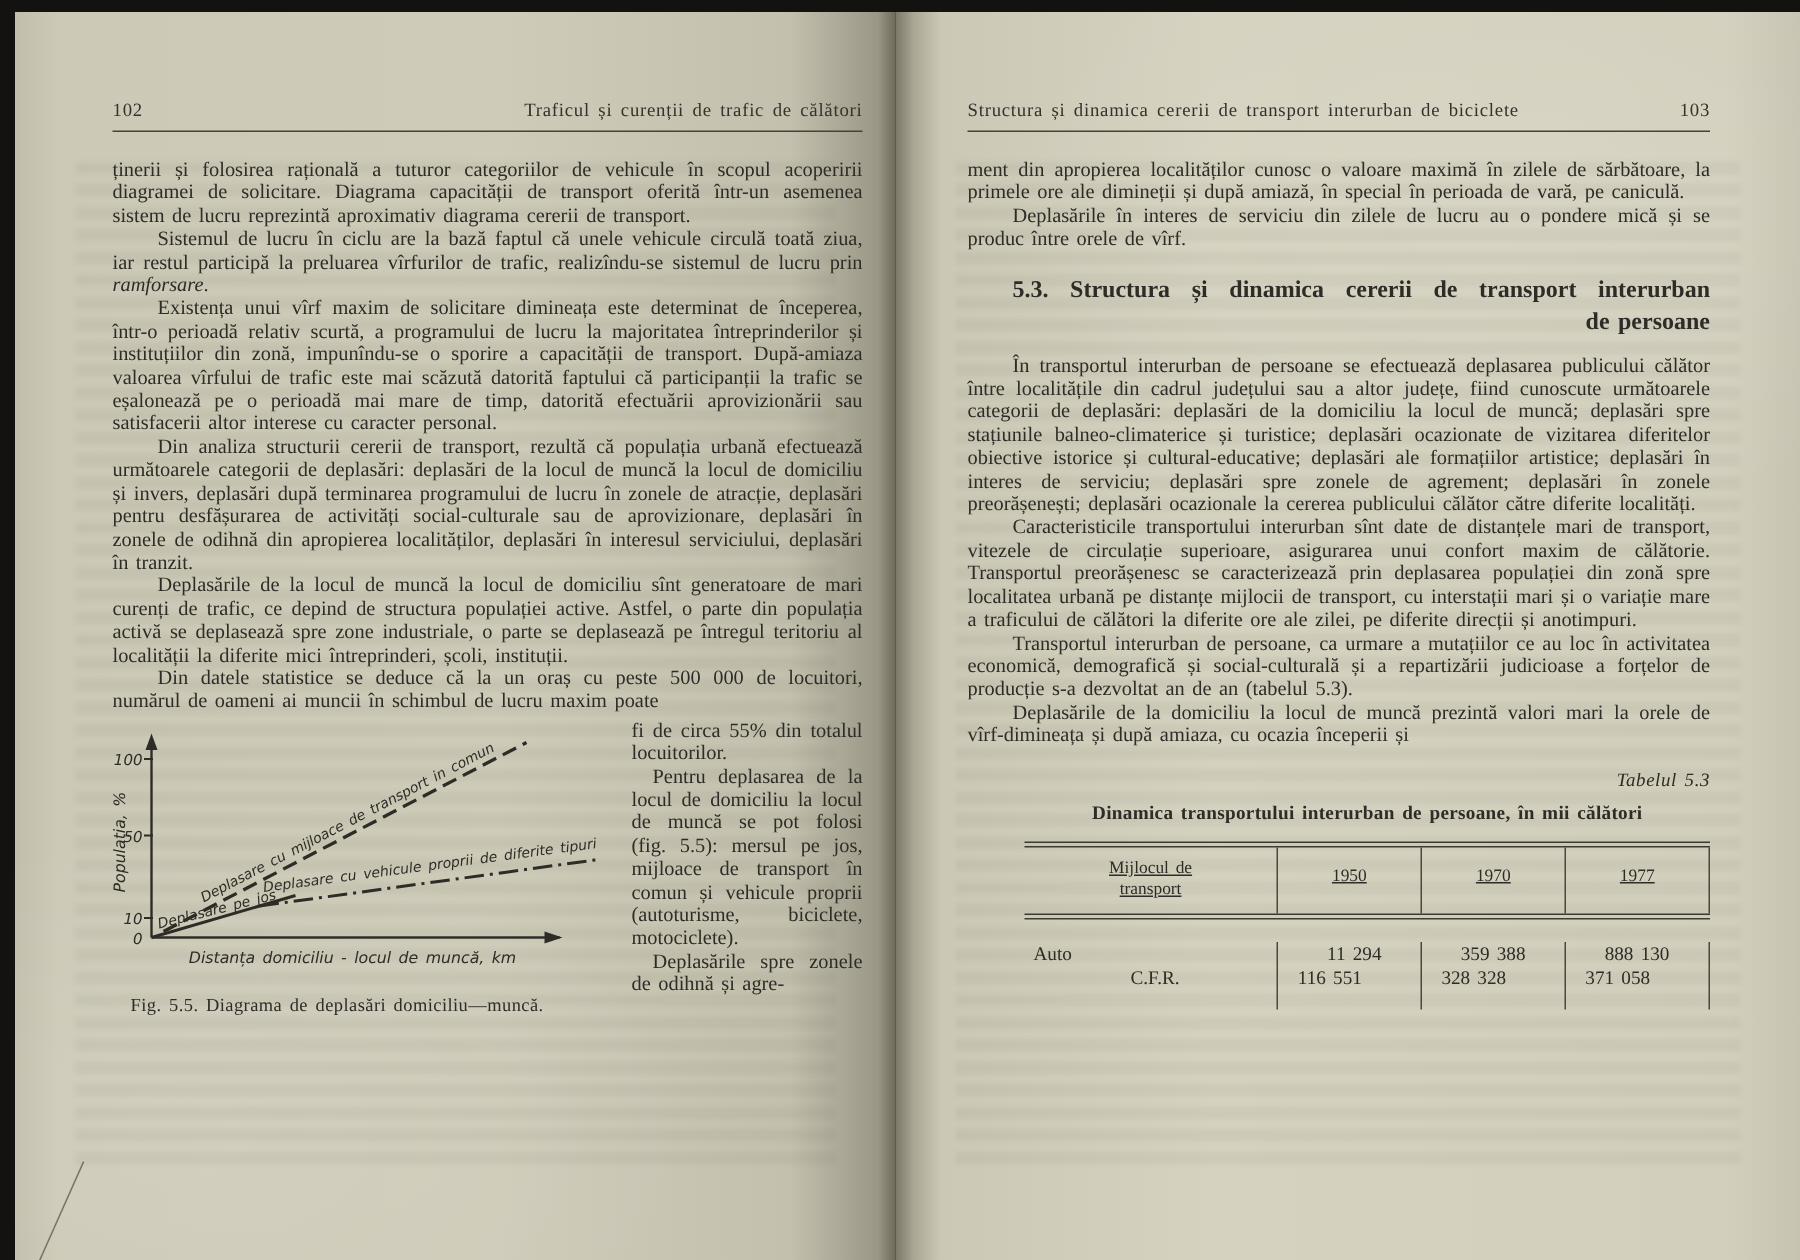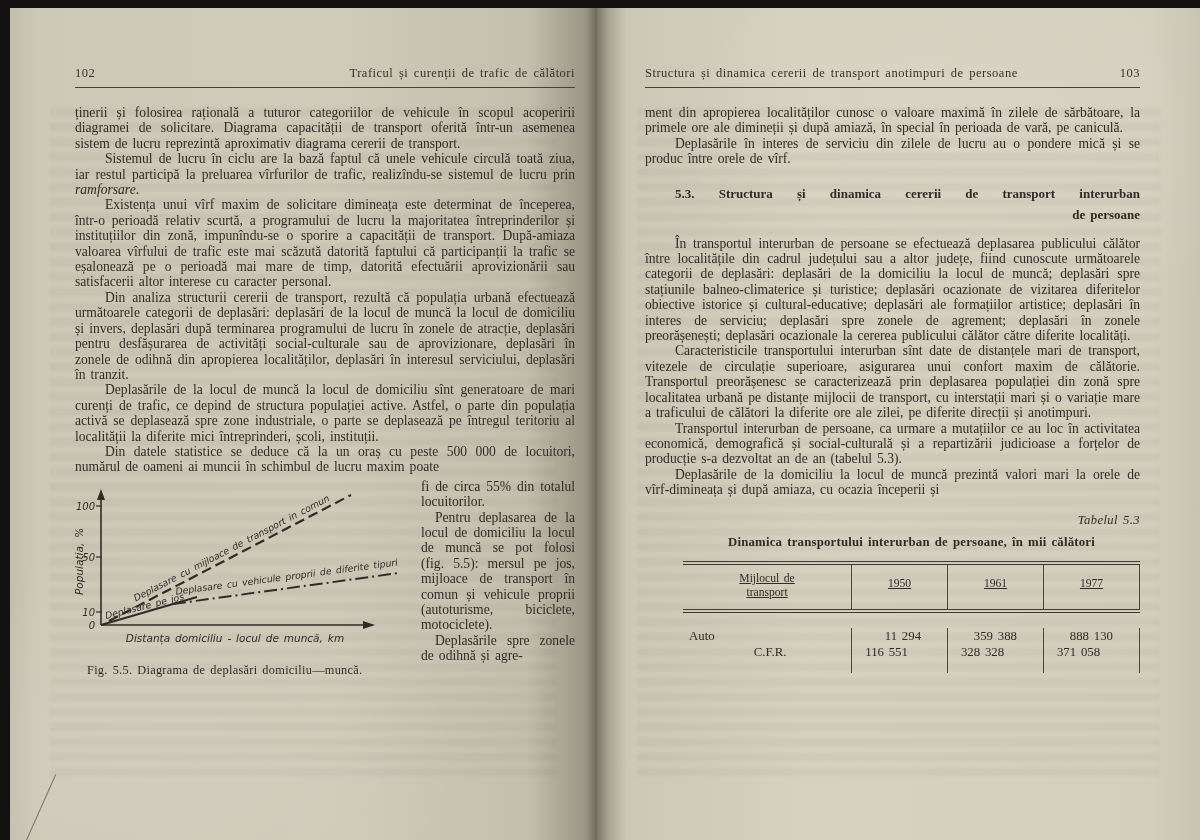--- a/index.html
+++ b/index.html
@@ -57,21 +57,21 @@
   .figwrap { margin-top:4px; }
   .figure { float:left; width:336px; margin:6px 10px 0 0; }
   .figure svg { display:block; }
   .figcaption { font-size:12.3px; text-indent:0 !important; text-align:left !important;
                 letter-spacing:.3px; margin-top:6px !important; padding-left:12px; }
   .narrow p { text-indent:14px; }
   .narrow p.noind { text-indent:0; }
   .clear { clear:both; }
 
   
-  .sect-head { margin:16px 0 11px; font-weight:bold; font-size:13px; line-height:21px; }
+  .sect-head { margin:16px 0 11px; font-weight:bold; font-size:16px; line-height:21px; }
   .sect-head .l1 { text-align:justify; text-align-last:justify; text-indent:30px; }
   .sect-head .l2 { text-align:right; }
 
   
   .table-block { margin-top:15px; padding-left:38px; }
   .tbl-label { text-align:right; font-style:italic; font-size:12.6px; letter-spacing:.4px; }
   .tbl-title { text-align:center; font-weight:bold; font-size:12.8px; letter-spacing:.2px; margin:7px 0 11px; }
   .rule2 { border-top:1px solid #3c3a31; }
   .rule2 > div { border-top:1px solid #3c3a31; margin-top:2px; }
   .trow { display:grid; grid-template-columns:37% 21% 21% 21%; }
@@ -146,21 +146,21 @@
         <div class="clear"></div>
       </div>
     </div>
   </div>
   <div class="crease"></div>
 </div>
 
 <div class="page page-right">
   <div class="content-r">
     <div class="runhead">
-      <span>Structura și dinamica cererii de transport anotimpuri de persoane</span>
+      <span>Structura și dinamica cererii de transport interurban de biciclete</span>
       <span>103</span>
     </div>
 
     <div class="body-text">
       <p class="noind">ment din apropierea localităților cunosc o valoare maximă în zilele de sărbătoare, la primele ore ale dimineții și după amiază, în special în perioada de vară, pe caniculă.</p>
       <p>Deplasările în interes de serviciu din zilele de lucru au o pondere mică și se produc între orele de vîrf.</p>
 
       <div class="sect-head">
         <div class="l1">5.3. Structura și dinamica cererii de transport interurban</div>
         <div class="l2">de persoane</div>
@@ -178,21 +178,21 @@
         <div class="rule2">
             <div></div>
           </div>
 
         <div class="trow thead">
           <div class="tc c0">
             <div>Mijlocul de</div>
             <div>transport</div>
           </div>
           <div class="tc cy">1950</div>
-          <div class="tc cy">1961</div>
+          <div class="tc cy">1970</div>
           <div class="tc cy">1977</div>
         </div>
 
         <div class="rule2">
             <div></div>
           </div>
 
         <div class="tbody-pad">
           <div class="trow tb">
             <div class="tc c0">Auto</div>

